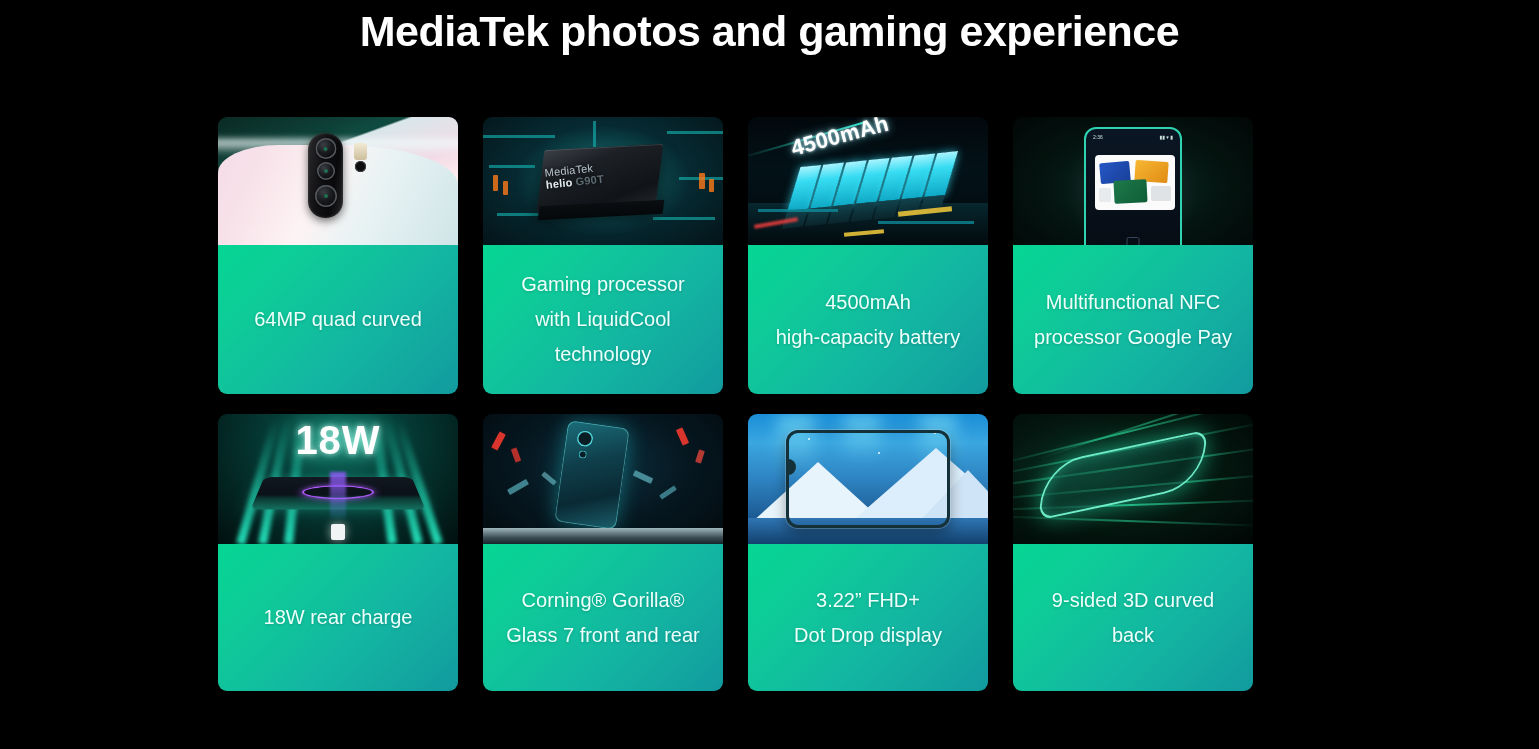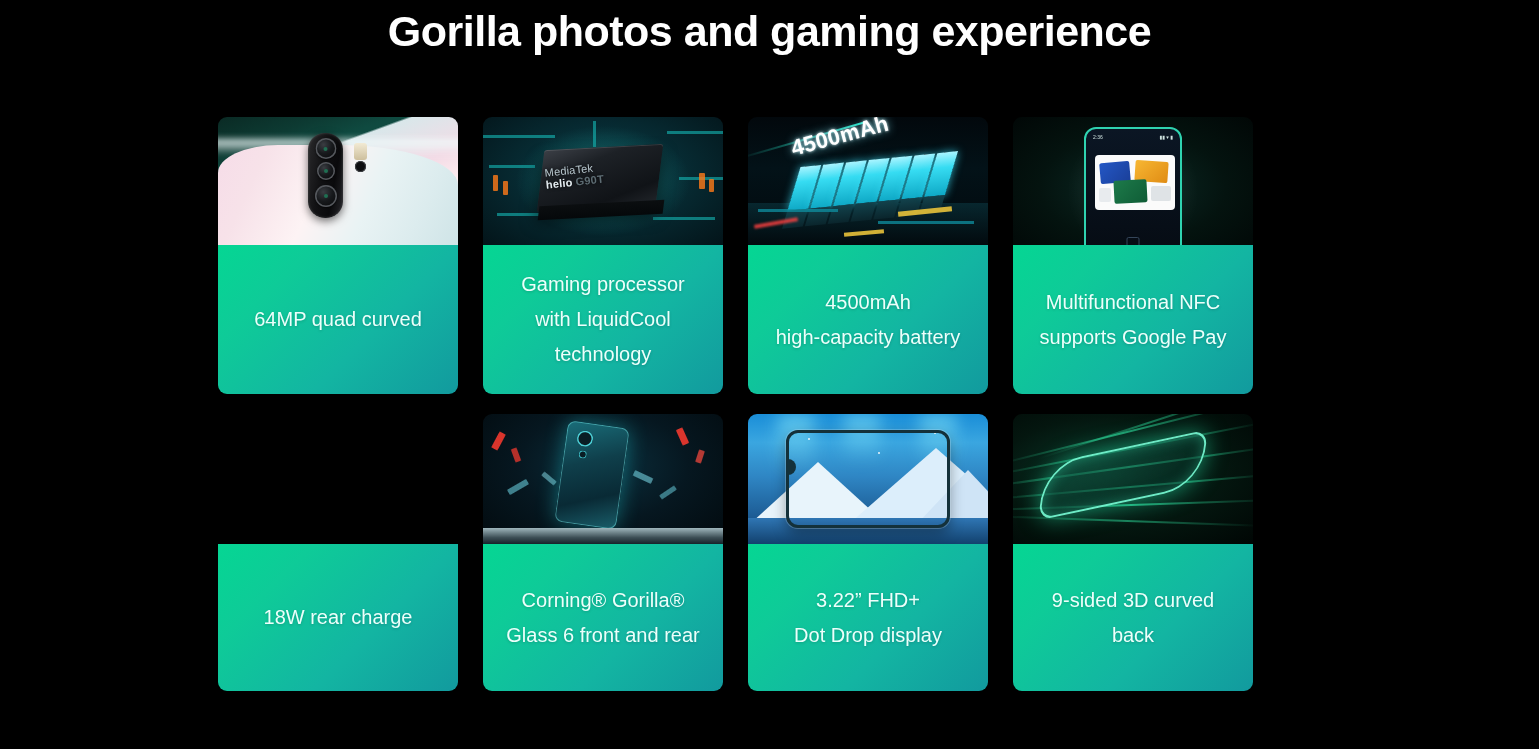--- a/index.html
+++ b/index.html
@@ -235,21 +235,21 @@
     border:2px solid rgba(120,255,215,.9); border-radius: 40px 14px 40px 14px;
     transform: rotate(-12deg) skewX(-16deg);
     background: linear-gradient(160deg, rgba(18,90,70,.7), rgba(4,30,24,.55));
     box-shadow: 0 0 22px rgba(40,255,190,.5), inset 0 0 14px rgba(60,255,200,.35); }
 </style>
 </head>
 <body>
 
 <div class="page">
 
-  <h1 class="page-title">Gorilla photos and gaming experience</h1>
+  <h1 class="page-title">MediaTek photos and gaming experience</h1>
 
   <div class="grid">
 
     <div class="card row1">
       <div class="card-media media-camera">
         <div class="cam-top-shade"></div>
         <div class="cam-body"></div>
         <div class="cam-module">
           <div class="lens l1">
               <span class="lens-dot"></span>
@@ -346,25 +346,39 @@
             <div class="pc gold"></div>
             <div class="pc green"></div>
             <div class="pc grey"></div>
             <div class="pc grey2"></div>
           </div>
           <div class="nfc-home"></div>
         </div>
       </div>
       <div class="card-caption">
         <p>Multifunctional NFC
-supports Google Pay</p>
+processor Google Pay</p>
       </div>
     </div>
 
     <div class="card row2">
+      <div class="card-media media-18w">
+        <div class="ray" style="left:18px; transform:rotate(16deg);"></div>
+        <div class="ray" style="left:40px; transform:rotate(11deg);"></div>
+        <div class="ray" style="left:66px; transform:rotate(6deg);"></div>
+        <div class="ray" style="left:170px; transform:rotate(-8deg);"></div>
+        <div class="ray" style="left:196px; transform:rotate(-14deg);"></div>
+        <div class="ray" style="left:216px; transform:rotate(-18deg);"></div>
+        <div class="w18-text">18W</div>
+        <div class="ch-phone">
+          <div class="ch-ring"></div>
+        </div>
+        <div class="ch-beam"></div>
+        <div class="ch-plug"></div>
+      </div>
       <div class="card-caption">
         <p>18W rear charge</p>
       </div>
     </div>
 
     <div class="card row2">
       <div class="card-media media-glass">
         <div class="shard" style="left:12px;top:18px;width:7px;height:18px;background:#ff3b30;opacity:.85;transform:rotate(28deg);filter:blur(.5px);"></div>
         <div class="shard" style="left:30px;top:34px;width:6px;height:14px;background:#ff3b30;opacity:.7;transform:rotate(-20deg);filter:blur(.5px);"></div>
         <div class="shard" style="left:196px;top:14px;width:7px;height:17px;background:#ff3b30;opacity:.85;transform:rotate(-24deg);filter:blur(.5px);"></div>
@@ -375,21 +389,21 @@
         <div class="shard" style="left:176px;top:76px;width:18px;height:5px;background:#6fd9e8;opacity:.5;transform:rotate(-34deg);filter:blur(.6px);"></div>
         <div class="shard" style="left:96px;top:96px;width:24px;height:5px;background:#9fecf7;opacity:.45;transform:rotate(8deg);filter:blur(.6px);"></div>
         <div class="gg-phone">
           <div class="gg-cam"></div>
           <div class="gg-cam2"></div>
         </div>
         <div class="gg-floor"></div>
       </div>
       <div class="card-caption">
         <p>Corning® Gorilla®
-Glass 6 front and rear</p>
+Glass 7 front and rear</p>
       </div>
     </div>
 
     <div class="card row2">
       <div class="card-media media-disp">
         <div class="aurora" style="left:30px;"></div>
         <div class="aurora" style="left:96px;height:48px;"></div>
         <div class="aurora" style="left:172px;height:54px;"></div>
         <div class="snow" style="left:60px;top:24px;width:2px;height:2px;"></div>
         <div class="snow" style="left:130px;top:38px;width:2px;height:2px;"></div>

